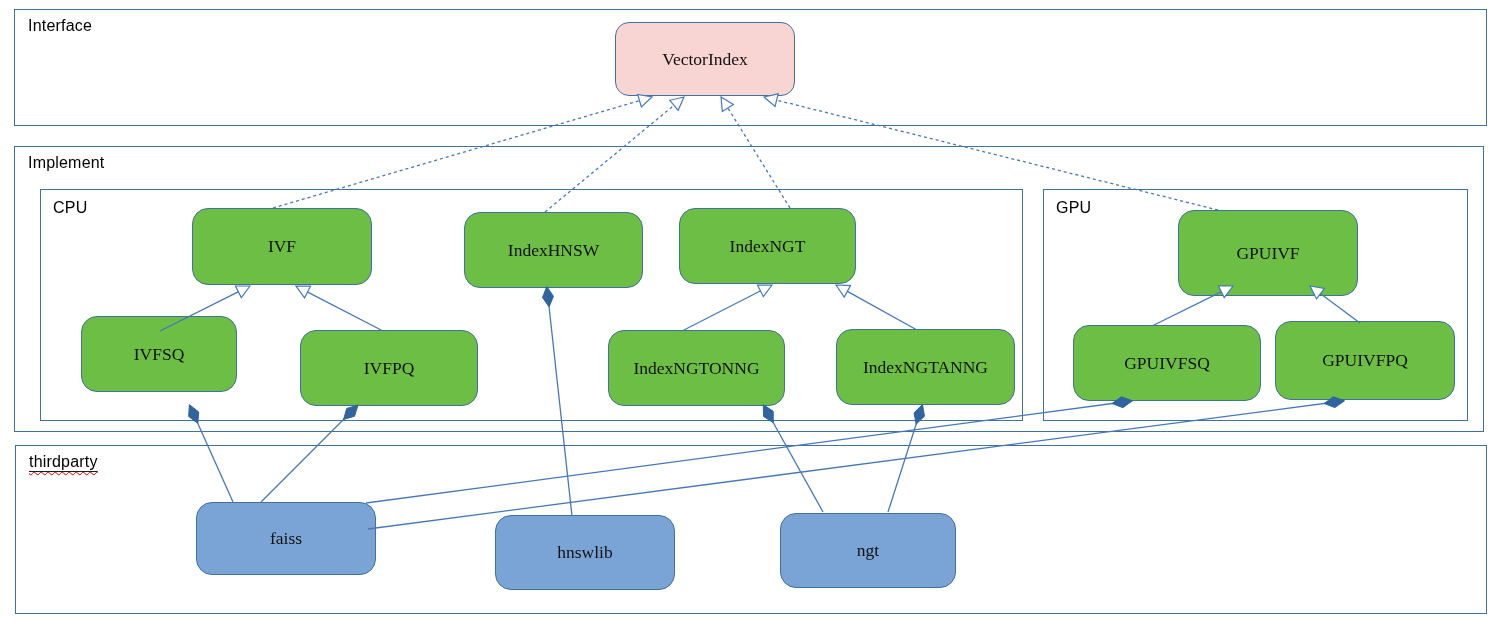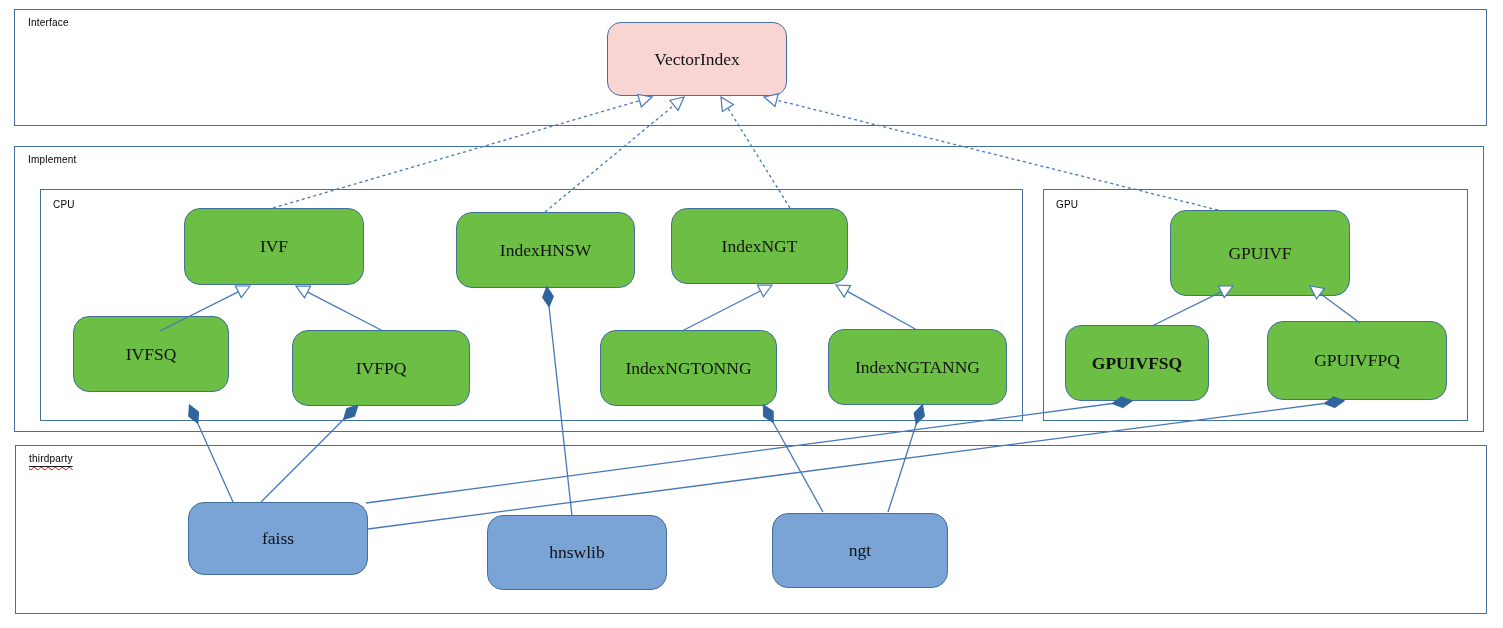--- a/index.html
+++ b/index.html
@@ -2,27 +2,27 @@
 <html style="--edge-line: #4678b8; --diamond-fill: #2f649e; --class-fill: #6cbe45; --library-fill: #7aa4d6; --interface-fill: #f8d5d3; --node-border: #41719c; --container-border: #41719c; --spellcheck-underline: #d40000;"><head>
 <meta charset="utf-8">
 <style>
   html,body{margin:0;padding:0;background:#ffffff;}
   body{width:1503px;height:628px;position:relative;overflow:hidden;
        font-family:"Liberation Sans",sans-serif;}
   .stage{position:absolute;left:0;top:0;width:1503px;height:628px;}
 
   .container-box{position:absolute;border:1.5px solid var(--container-border,#41719c);
        background:transparent;z-index:1;box-sizing:border-box;}
-  .container-label{position:absolute;left:13px;top:7px;font-size:10px;color:#000;
+  .container-label{position:absolute;left:13px;top:7px;font-size:16px;color:#000;
        letter-spacing:0.2px;}
 
   .node{position:absolute;z-index:2;box-sizing:border-box;display:flex;
        align-items:center;justify-content:center;text-align:center;
        font-family:"Liberation Serif","DejaVu Serif",serif;font-size:17.5px;color:#111;
-       border:1.3px solid var(--node-border,#41719c);border-radius:16px;}
+       border:1.3px solid var(--node-border,#41719c);border-radius:16px;margin-left:8px;}
   .node-class{background:var(--class-fill,#6cbe45);}
   .node-interface{background:var(--interface-fill,#f8d5d3);border-radius:14px;}
   .node-library{background:var(--library-fill,#7aa4d6);}
 
   .edges-layer{position:absolute;left:0;top:0;z-index:3;pointer-events:none;}
 
   .squiggle-wrap{text-decoration-line:underline;text-decoration-style:wavy;
        text-decoration-color:var(--spellcheck-underline,#d40000);
        text-decoration-thickness:1px;text-underline-offset:4px;}
   .squiggle-inner{text-decoration:underline solid #1c1c1c;text-decoration-thickness:1px;}
@@ -81,21 +81,21 @@
   </div>
 
   <div class="node node-class" style="left:600px;top:330px;width:177px;height:76px;">
     <span>IndexNGTONNG</span>
   </div>
 
   <div class="node node-class" style="left:828px;top:329px;width:179px;height:76px;">
     <span>IndexNGTANNG</span>
   </div>
 
-  <div class="node node-class" style="left:1065px;top:325px;width:144px;height:76px;font-weight:bold;">
+  <div class="node node-class" style="left:1065px;top:325px;width:188px;height:76px;">
     <span>GPUIVFSQ</span>
   </div>
 
   <div class="node node-class" style="left:1267px;top:321px;width:180px;height:79px;">
     <span>GPUIVFPQ</span>
   </div>
 
   <div class="node node-library" style="left:188px;top:502px;width:180px;height:73px;">
     <span>faiss</span>
   </div>

